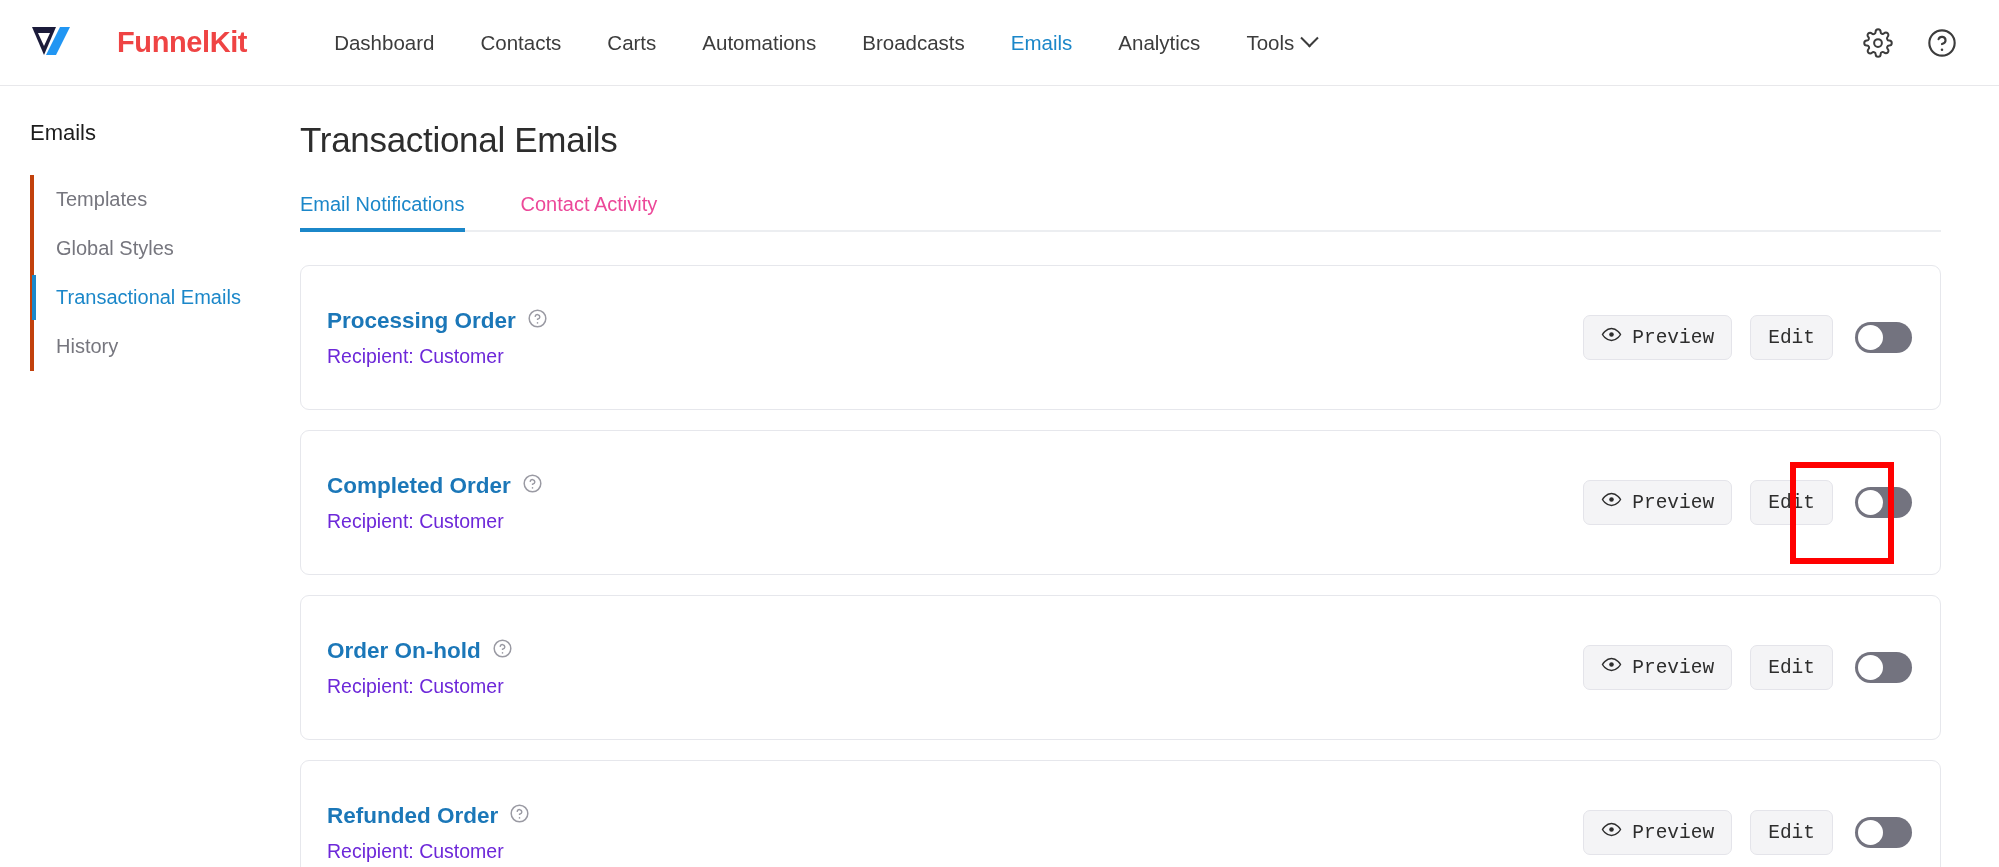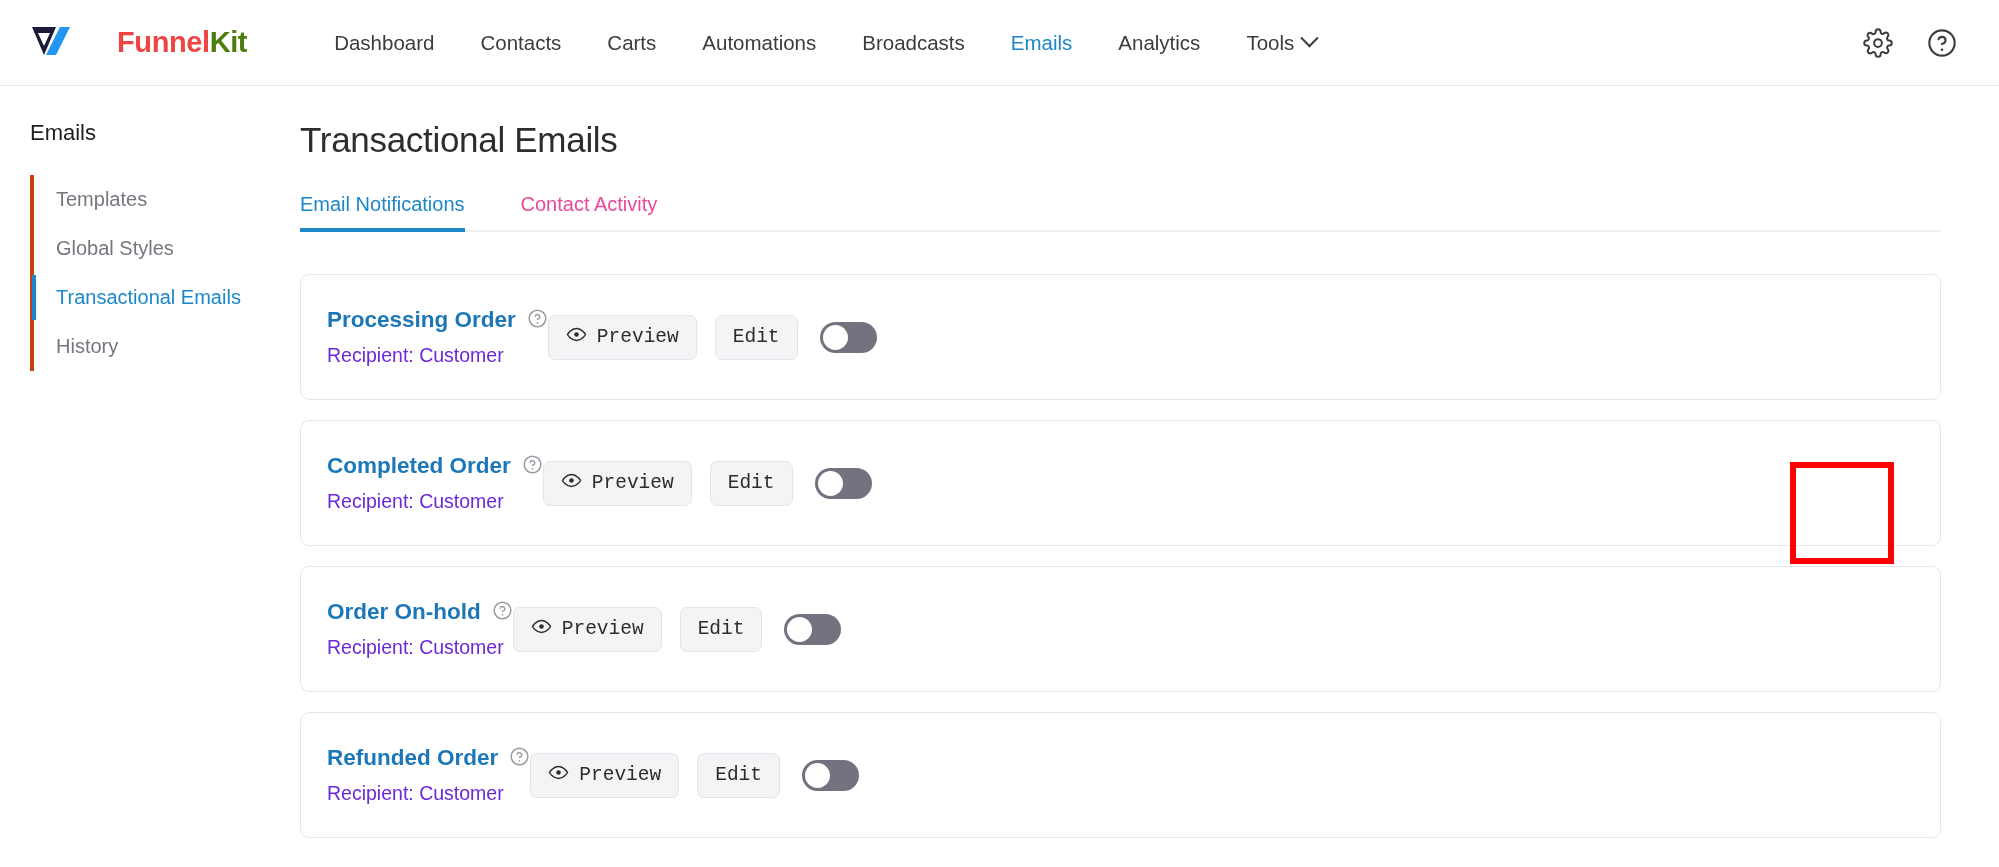--- a/index.html
+++ b/index.html
@@ -30,21 +30,21 @@
     margin-right: 64px;
   }
   .brand-mark { display: block; }
   .brand-text {
     font-size: 29px;
     font-weight: bold;
     letter-spacing: -0.4px;
     white-space: nowrap;
   }
   .brand-text .t1 { color: #ef4444; margin-left: 31px; }
-  .brand-text .t2 { color: #4d7c0f; }
+  .brand-text .t2 { color: #ef4444; }
 
   .mainnav {
     display: flex;
     align-items: center;
     gap: 0px;
   }
   .navitem {
     font-size: 20.5px;
     color: #3c3c3c;
     padding: 10px 23px;
@@ -135,21 +135,21 @@
     font-weight: normal;
     letter-spacing: -0.3px;
     margin-bottom: 33px;
   }
 
   .tabs {
     display: flex;
     align-items: flex-end;
     gap: 0;
     border-bottom: 2px solid #eceef1;
-    margin-bottom: 42px;
+    margin-bottom: 33px;
   }
   .tab {
     font-size: 20px;
     color: #ec4899;
     padding: 0 28px 14px 0;
     margin-right: 28px;
     cursor: pointer;
     position: relative;
     white-space: nowrap;
   }
@@ -162,23 +162,24 @@
     background: #1b87c9;
   }
 
   
   .cards { display: flex; flex-direction: column; gap: 20px; }
 
   .card {
     background: #ffffff;
     border: 1px solid #e6e7ec;
     border-radius: 9px;
-    height: 126px;
-    display: flex;
-    align-items: center;
+    height: 145px;
+    display: flex;
+    align-items: center;
+    justify-content: space-between;
     padding: 0 28px 0 26px;
   }
   .card-info { display: flex; flex-direction: column; gap: 11px; }
   .card-title-row { display: flex; align-items: center; gap: 11px; }
   .card-title {
     font-size: 22.5px;
     font-weight: bold;
     color: #1b77b8;
     white-space: nowrap;
     cursor: pointer;

